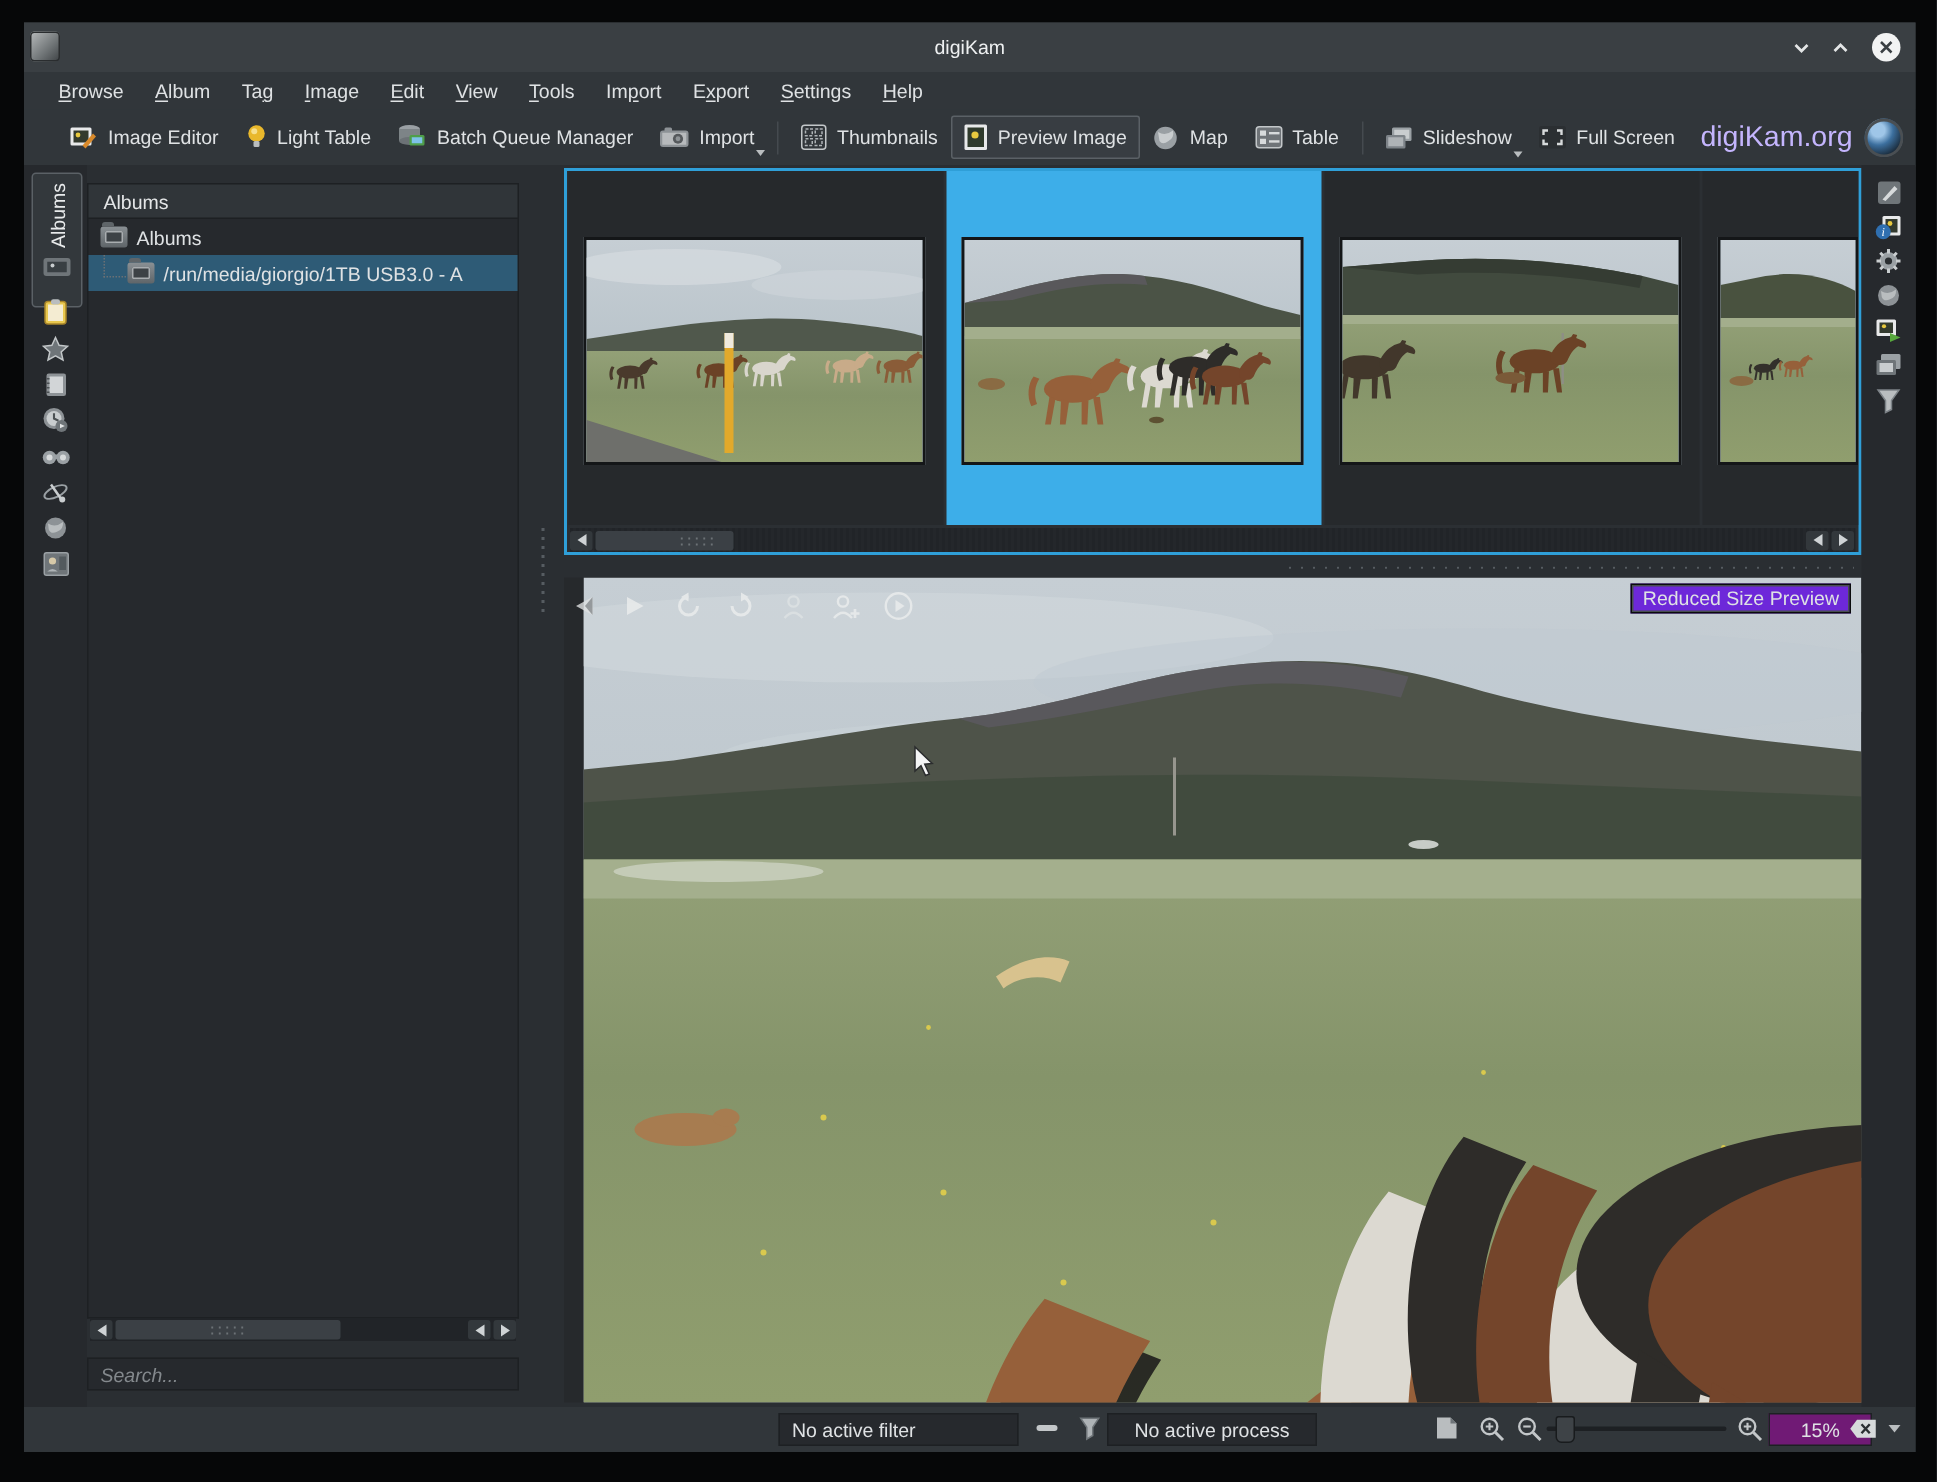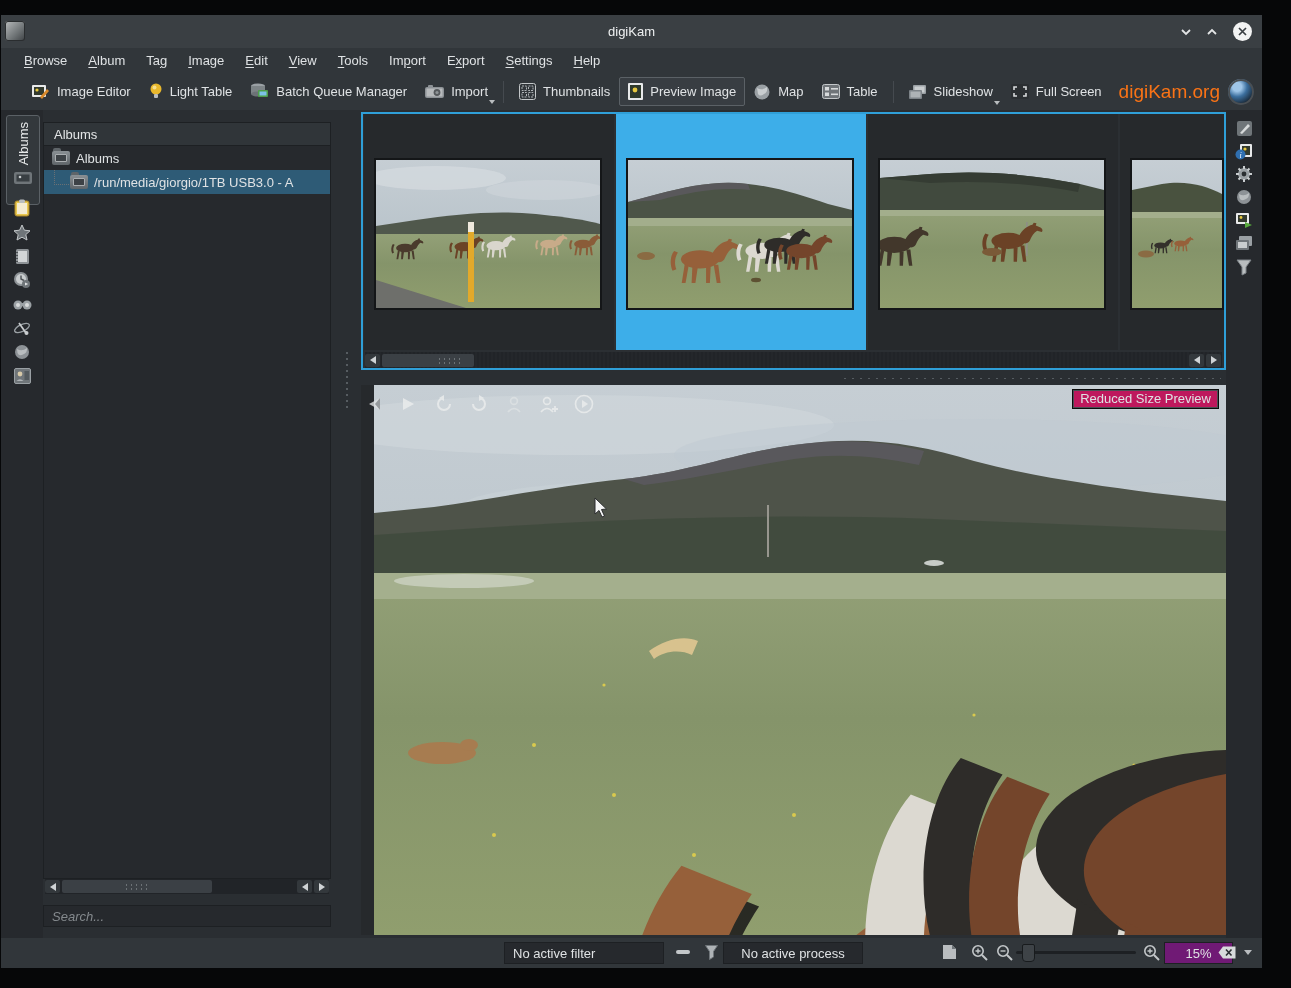--- a/index.html
+++ b/index.html
@@ -1,38 +1,38 @@
 <!DOCTYPE html>
 <html><head>
 <meta charset="utf-8">
 <style>
   html,body{margin:0;padding:0;}
   body{width:1291px;height:988px;background:#060708;font-family:"Liberation Sans",sans-serif;overflow:hidden;-webkit-font-smoothing:antialiased;}
-  #window{position:absolute;left:1px;top:15px;width:1261px;height:953px;background:#31363a;color:#d7dadc;font-size:13px;}
+  #window{position:absolute;left:16px;top:15px;width:1261px;height:953px;background:#31363a;color:#d7dadc;font-size:13px;}
 
   
   #titlebar{position:absolute;left:0;top:0;right:0;height:33px;background:#3a3f43;}
   #app-icon{position:absolute;left:4px;top:6px;width:20px;height:20px;border-radius:3px;background:linear-gradient(135deg,#b9bcbd,#6f7476 60%,#3c4043);box-shadow:inset 0 0 0 1px #2a2d2f;}
   #win-title{position:absolute;left:0;right:0;top:0;height:33px;line-height:33px;text-align:center;color:#eef0f1;font-size:13px;}
   .win-btn{position:absolute;top:7px;width:20px;height:20px;display:flex;align-items:center;justify-content:center;}
   #btn-min{right:66px;} #btn-max{right:40px;}
   #btn-close{right:10px;width:19px;height:19px;background:#f2f3f3;border-radius:50%;}
   .chev{width:10px;height:6px;}
   
   #menubar{position:absolute;left:0;top:33px;right:0;height:25px;display:flex;align-items:center;padding-left:14px;gap:3px;background:#31363a;}
   .menu-item{padding:2px 9px;color:#dfe2e4;cursor:default;}
   .menu-item u{text-decoration:underline;text-underline-offset:2px;}
   
   #toolbar{position:absolute;left:0;top:58px;right:0;height:37px;display:flex;align-items:center;padding-left:10px;background:#31363a;border-bottom:1px solid #282c2f;margin-left:12px;}
   .tb-btn{display:flex;align-items:center;gap:7px;padding:5px 8px;border:1px solid transparent;border-radius:2px;white-space:nowrap;color:#dfe2e4;position:relative;}
   .tb-btn.active{border:1px solid #5b6166;background:#383d42;}
   .tb-sep{width:1px;height:22px;background:#454a4f;margin:0 6px;}
   .tb-caret{position:absolute;right:1px;bottom:0px;width:0;height:0;border-left:3.5px solid transparent;border-right:3.5px solid transparent;border-top:4px solid #b9bdbf;}
   #brand{margin-left:auto;display:flex;align-items:center;gap:8px;padding-right:8px;}
-  #brand-text{color:#f97316;font-size:19px;}
+  #brand-text{color:#c4b5fd;font-size:19px;}
   #brand-logo{width:26px;height:26px;border-radius:50%;background:radial-gradient(circle at 35% 30%,#9fc6e8 0 18%,#3c6f9e 40%,#16222e 75%);box-shadow:inset 0 0 0 2px #4a4f53;}
   
   #content{position:absolute;left:0;top:95px;right:0;height:828px;background:#2a2e32;}
   
   #left-strip{position:absolute;left:0;top:0;width:42px;height:100%;background:#26292d;}
   #albums-tab{position:absolute;left:5px;top:5px;width:32px;height:88px;border:1px solid #5b6166;border-radius:3px;background:#33383c;display:flex;flex-direction:column;align-items:center;justify-content:flex-start;}
   #albums-tab .vlabel{writing-mode:vertical-rl;transform:rotate(180deg);font-size:13px;color:#e8eaeb;margin-top:6px;}
   #albums-tab .tabicon{margin-top:5px;}
   .strip-icon{position:absolute;left:11px;width:20px;height:20px;display:flex;align-items:center;justify-content:center;}
   
@@ -70,21 +70,21 @@
   #thumb-hscroll{left:2px;top:238px;width:857px;height:16px;background:repeating-linear-gradient(90deg,#212428 0 2px,#24272b 2px 4px);}
   #thumb-hscroll .spacer{flex:1;}
   
   #hsplit{position:absolute;left:0;top:260px;width:865px;height:15px;}
   #hsplit .dotrow{position:absolute;left:480px;top:6px;width:380px;height:5px;background-image:radial-gradient(#565c61 1px,transparent 1px);background-size:8px 5px;}
   
   #preview{position:absolute;left:0;top:275px;width:865px;height:550px;background:#26292c;}
   #preview-canvas{position:absolute;left:13px;top:0;width:852px;height:550px;overflow:hidden;}
   #preview-toolbar{position:absolute;left:2px;top:8px;display:flex;gap:13px;align-items:center;z-index:5;}
   .pv-icon{width:22px;height:22px;opacity:.8;display:flex;align-items:center;justify-content:center;}
-  #preview-tooltip{position:absolute;right:7px;top:4px;height:18px;line-height:18px;padding:0 7px;background:#be185d;border:1px solid #0b0c0d;box-shadow:inset 0 0 0 1px #4a4f53;color:#dfe2e4;font-size:13px;z-index:6;}
+  #preview-tooltip{position:absolute;right:7px;top:4px;height:18px;line-height:18px;padding:0 7px;background:#6d28d9;border:1px solid #0b0c0d;box-shadow:inset 0 0 0 1px #4a4f53;color:#dfe2e4;font-size:13px;z-index:6;}
   #cursor{position:absolute;left:233px;top:112px;z-index:7;}
   
   #right-strip{position:absolute;left:1225px;top:0;width:36px;height:100%;background:#26292d;}
   .rs-icon{position:absolute;left:8px;width:20px;height:20px;display:flex;align-items:center;justify-content:center;}
   
   #statusbar{position:absolute;left:0;top:923px;right:0;height:30px;background:#31363a;display:flex;align-items:center;}
   .sb-box{height:22px;line-height:22px;background:#26292d;border:1px solid #1d2023;color:#dfe2e4;box-sizing:border-box;padding:0 8px;white-space:nowrap;overflow:hidden;}
   #sb-file{position:absolute;left:7px;width:491px;}
   #sb-filter{position:absolute;left:503px;width:160px;}
   #sb-process{position:absolute;left:722px;width:140px;text-align:center;}

